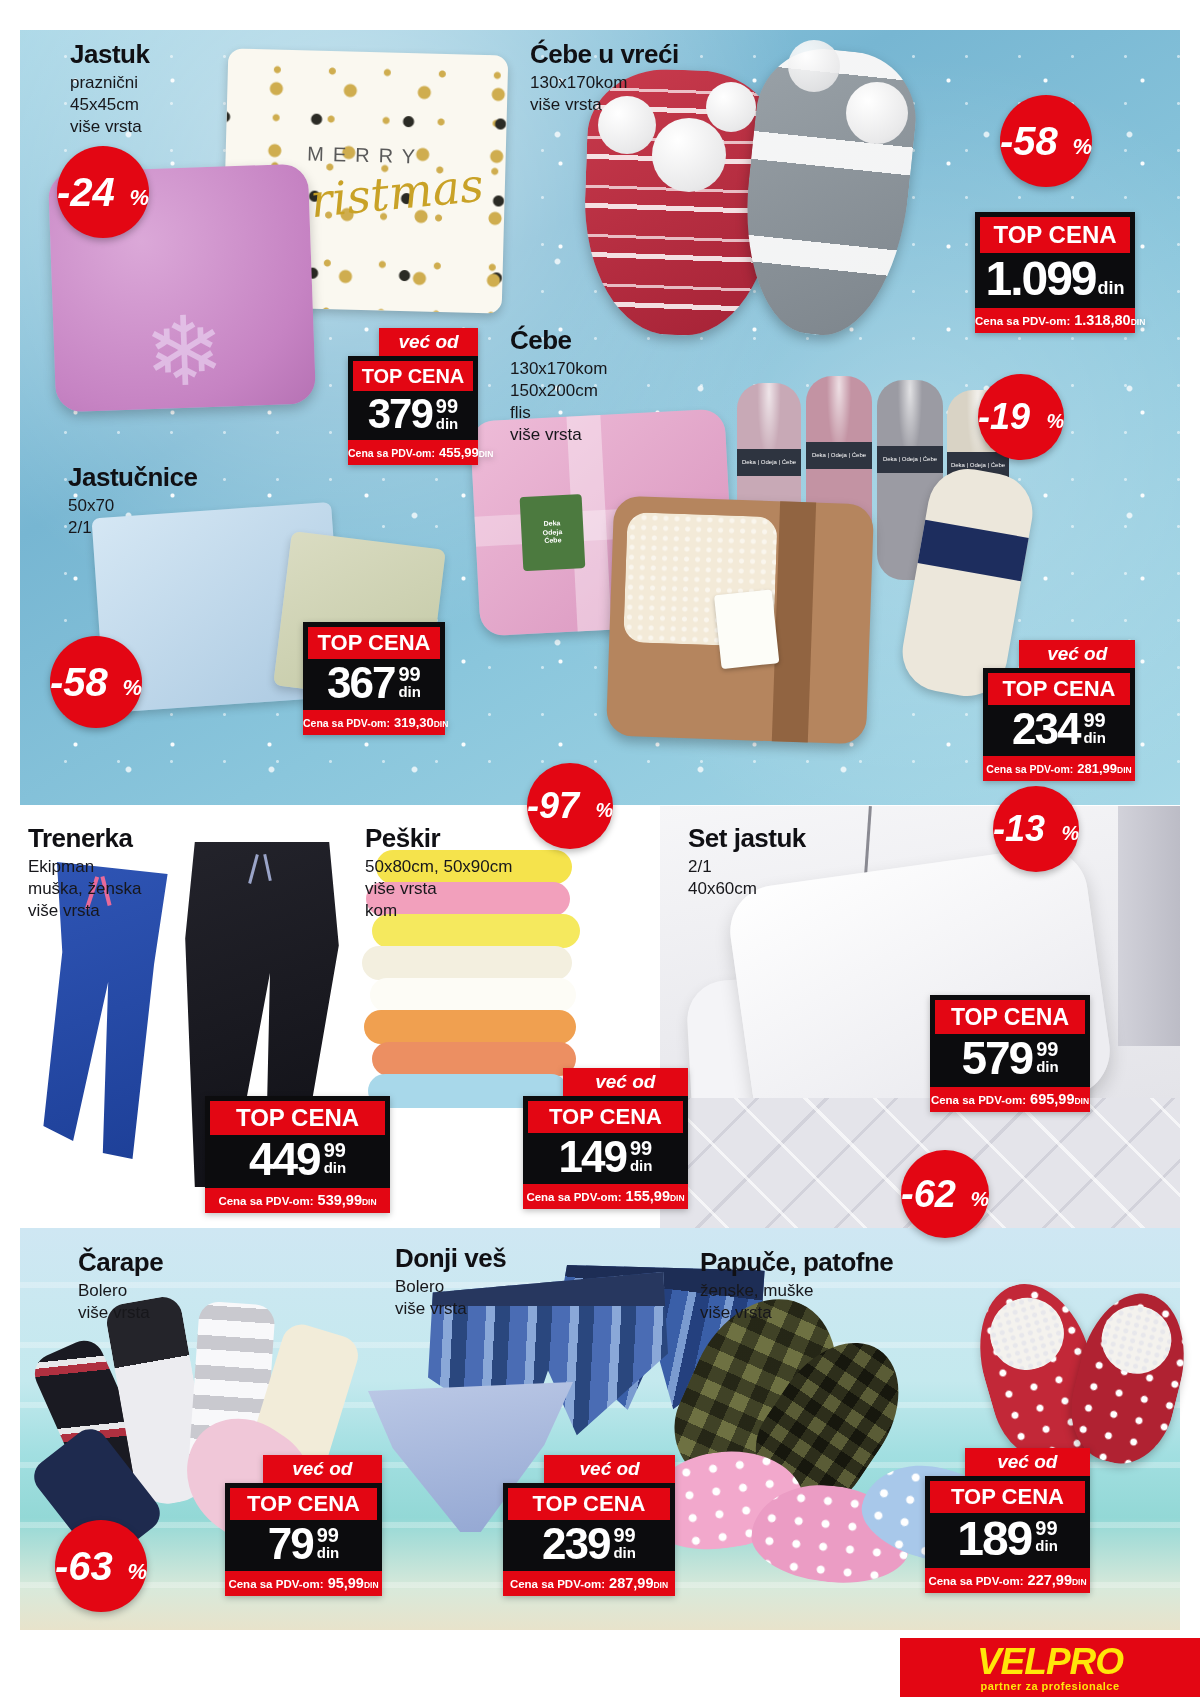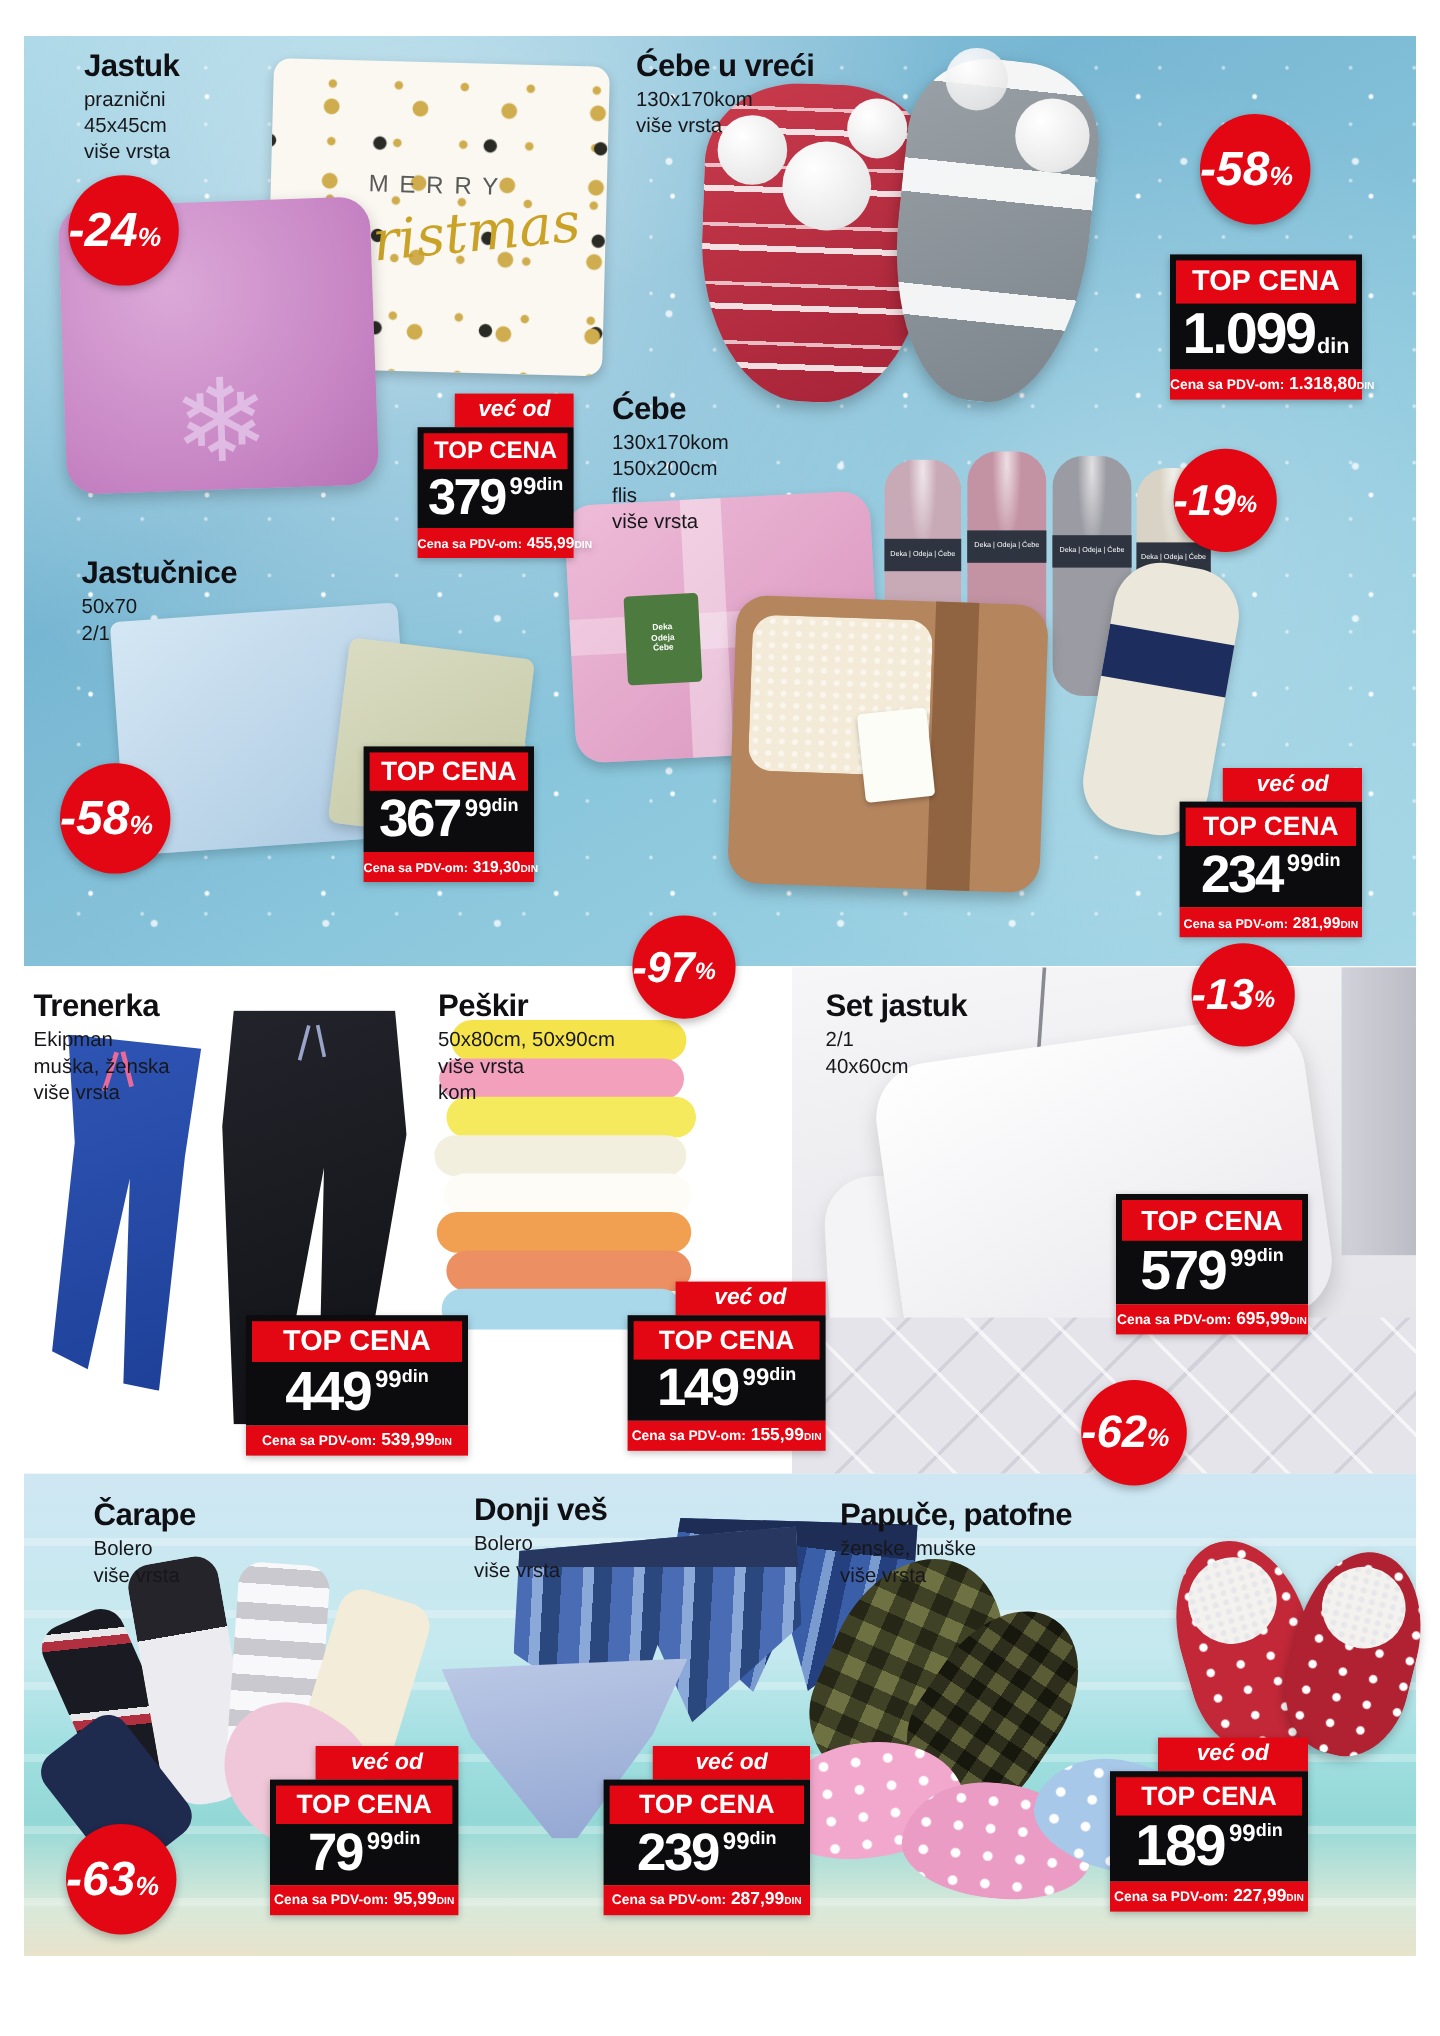--- a/index.html
+++ b/index.html
@@ -22,33 +22,33 @@
       repeating-linear-gradient(180deg, rgba(255,255,255,0) 0 54px, rgba(255,255,255,.28) 54px 60px),
       linear-gradient(180deg,#cfe7f3 0%,#c4e9ee 38%,#a2dfe1 56%,#93d8d6 72%,#d9e9da 90%,#e8e3cb 100%);}
 
   
   .pinfo{position:absolute;z-index:6}
   .ptitle{font-weight:bold;font-size:26px;color:#101014;letter-spacing:-.5px;line-height:1.1;margin-bottom:3px}
   .pdet{font-size:17px;color:#17171b;line-height:1.3}
 
   
   .badge{position:absolute;z-index:7;background:#e30613;border-radius:50%;color:#fff;
-    display:flex;align-items:center;justify-content:flex-start;font-weight:bold;font-style:italic;
+    display:flex;align-items:center;justify-content:space-between;font-weight:bold;font-style:italic;
     box-shadow:0 3px 7px rgba(0,0,0,.28)}
   .bpct{font-size:.55em;margin-top:.5em}
 
   
   .pblock{position:absolute;z-index:6;filter:drop-shadow(0 2px 3px rgba(0,0,0,.25))}
   .vec{background:#e30613;color:#fff;font-weight:bold;font-style:italic;text-align:center;
     width:76%;margin-left:24%;font-size:19px;height:28px;line-height:28px}
   .pb-main{background:#0c0c0e;padding:5px 5px 6px}
   .band{background:#e30613;color:#fff;font-weight:bold;text-align:center;font-size:22px;height:32px;line-height:32px}
   .price{display:flex;justify-content:center;align-items:flex-start;color:#fff;font-weight:bold;padding-top:3px}
   .int{font-size:46px;line-height:.95;letter-spacing:-2px}
-  .frac{display:flex;flex-direction:row;margin-left:4px;line-height:1;padding-top:2px}
+  .frac{display:flex;flex-direction:column;margin-left:4px;line-height:1;padding-top:2px}
   .dec{font-size:20px}
   .din{font-size:15px;font-weight:bold}
   .din-inline{font-size:18px;align-self:flex-end;margin:0 0 3px 2px}
   .pdv{background:#e30613;color:#fff;text-align:center;font-size:11.5px;font-weight:bold;height:25px;line-height:25px;white-space:nowrap}
   .pdv-v{font-size:14.5px;margin-left:4px}
   .pdv-din{font-size:8.5px}
 
   
   .img{position:absolute;z-index:2}
   .pom{position:absolute;background:radial-gradient(circle at 35% 30%,#fff,#e9e9ea 70%,#d7d7da);border-radius:50%;z-index:3}
@@ -457,14 +457,18 @@
           <span class="dec">99</span>
           <span class="din">din</span>
         </span>
       </div>
     </div>
     <div class="pdv">
       <span>Cena sa PDV-om:</span><span class="pdv-v">227,99</span><span class="pdv-din">DIN</span>
     </div>
   </div>
 
+  <div class="footer">
+    <div class="brand">VELPRO</div>
+    <div class="tagline">partner za profesionalce</div>
+  </div>
 
 </div>
 
 </body></html>

